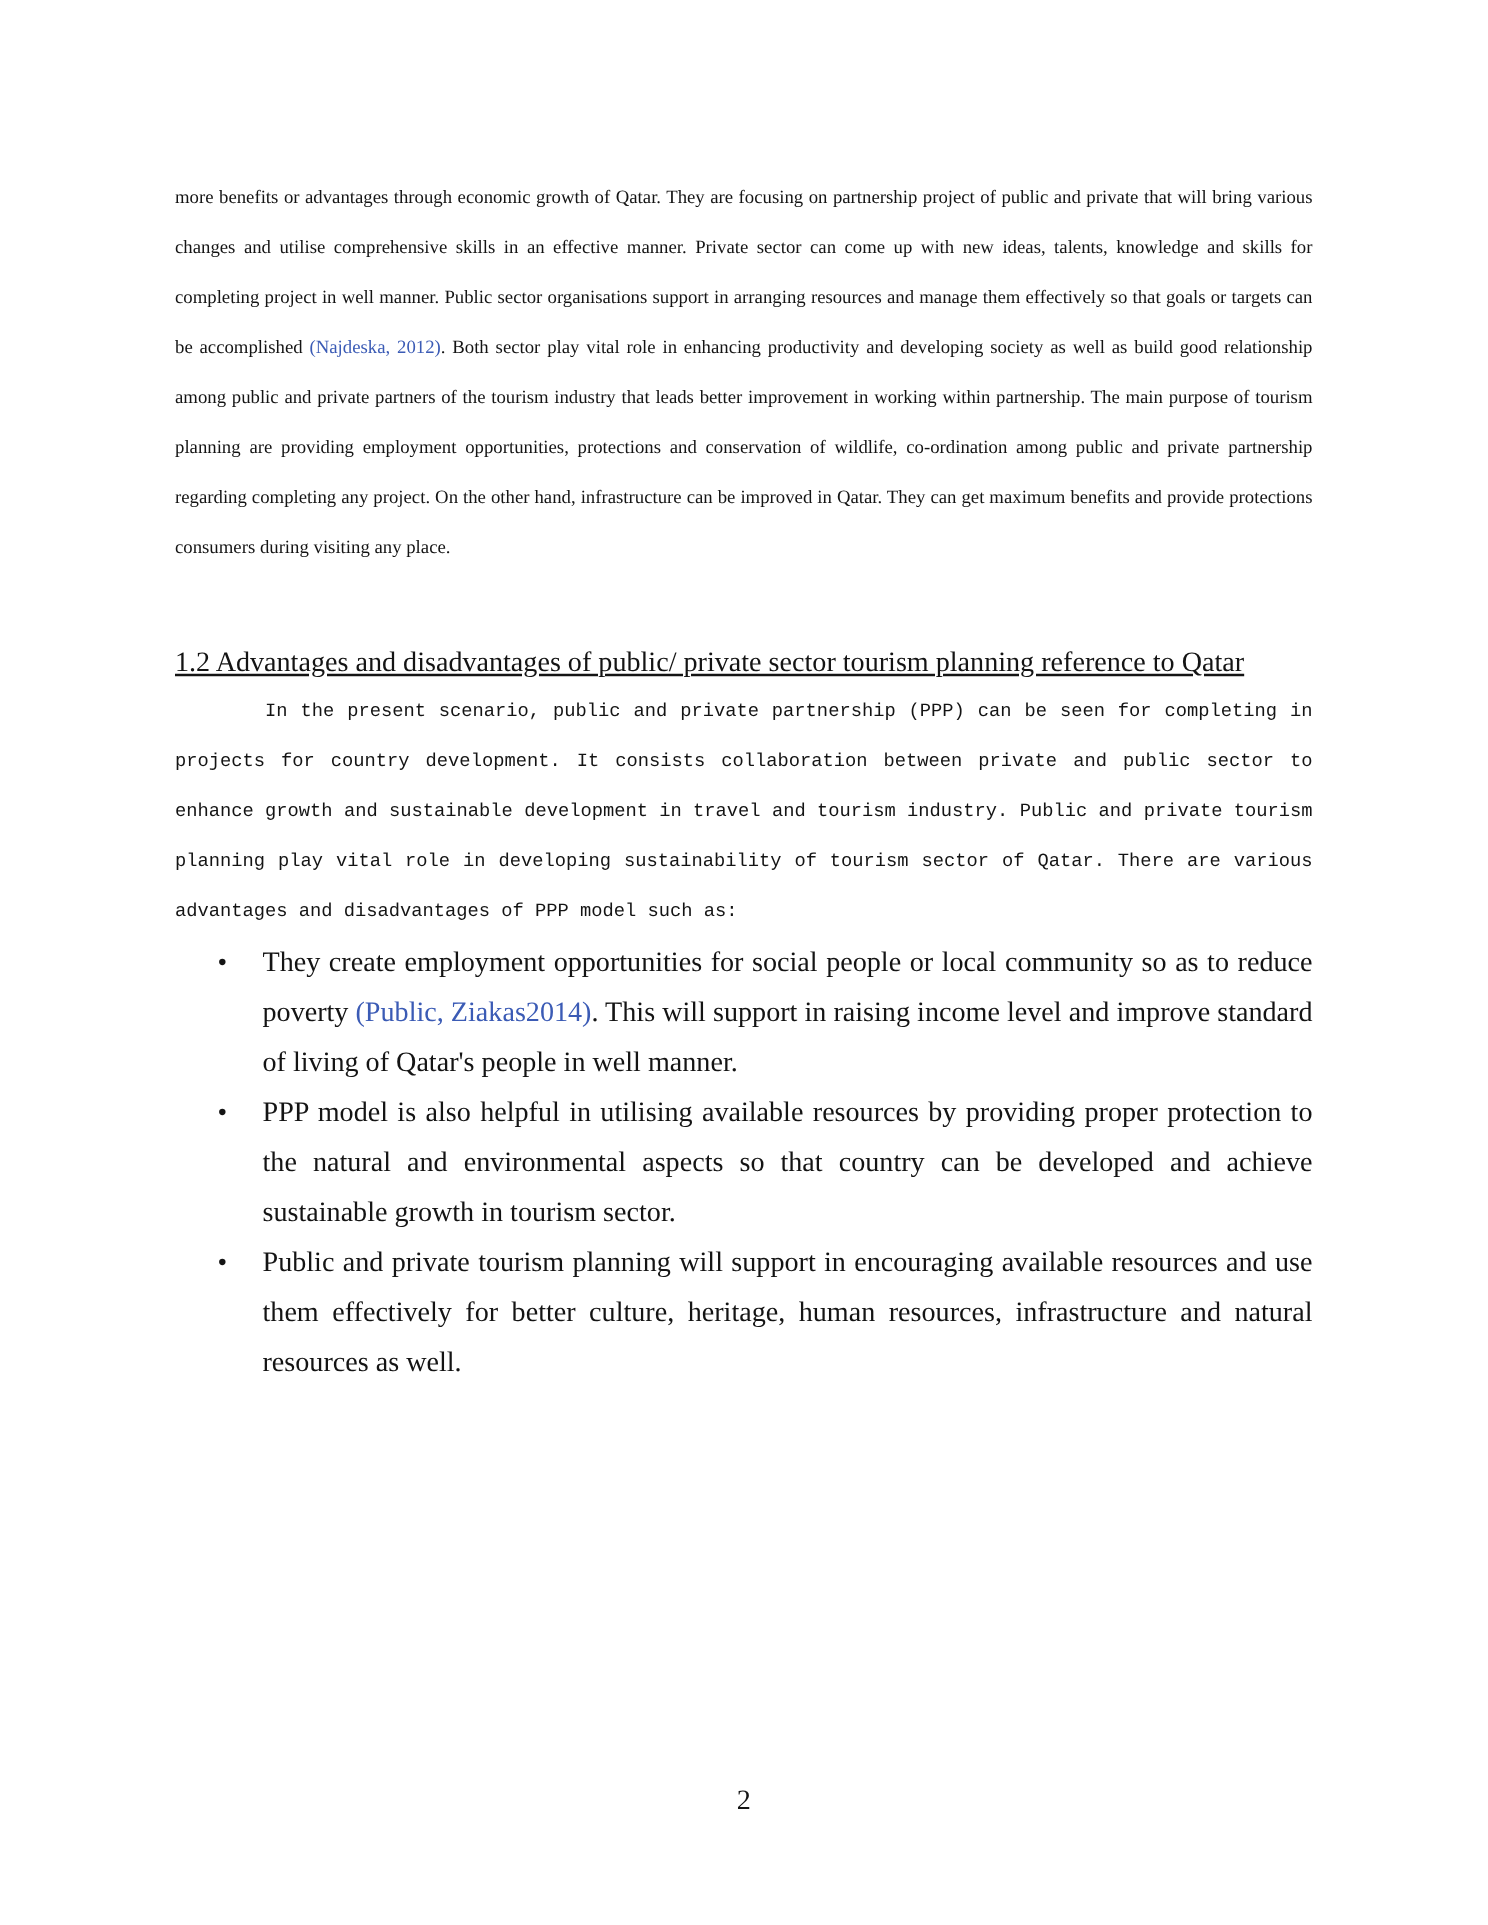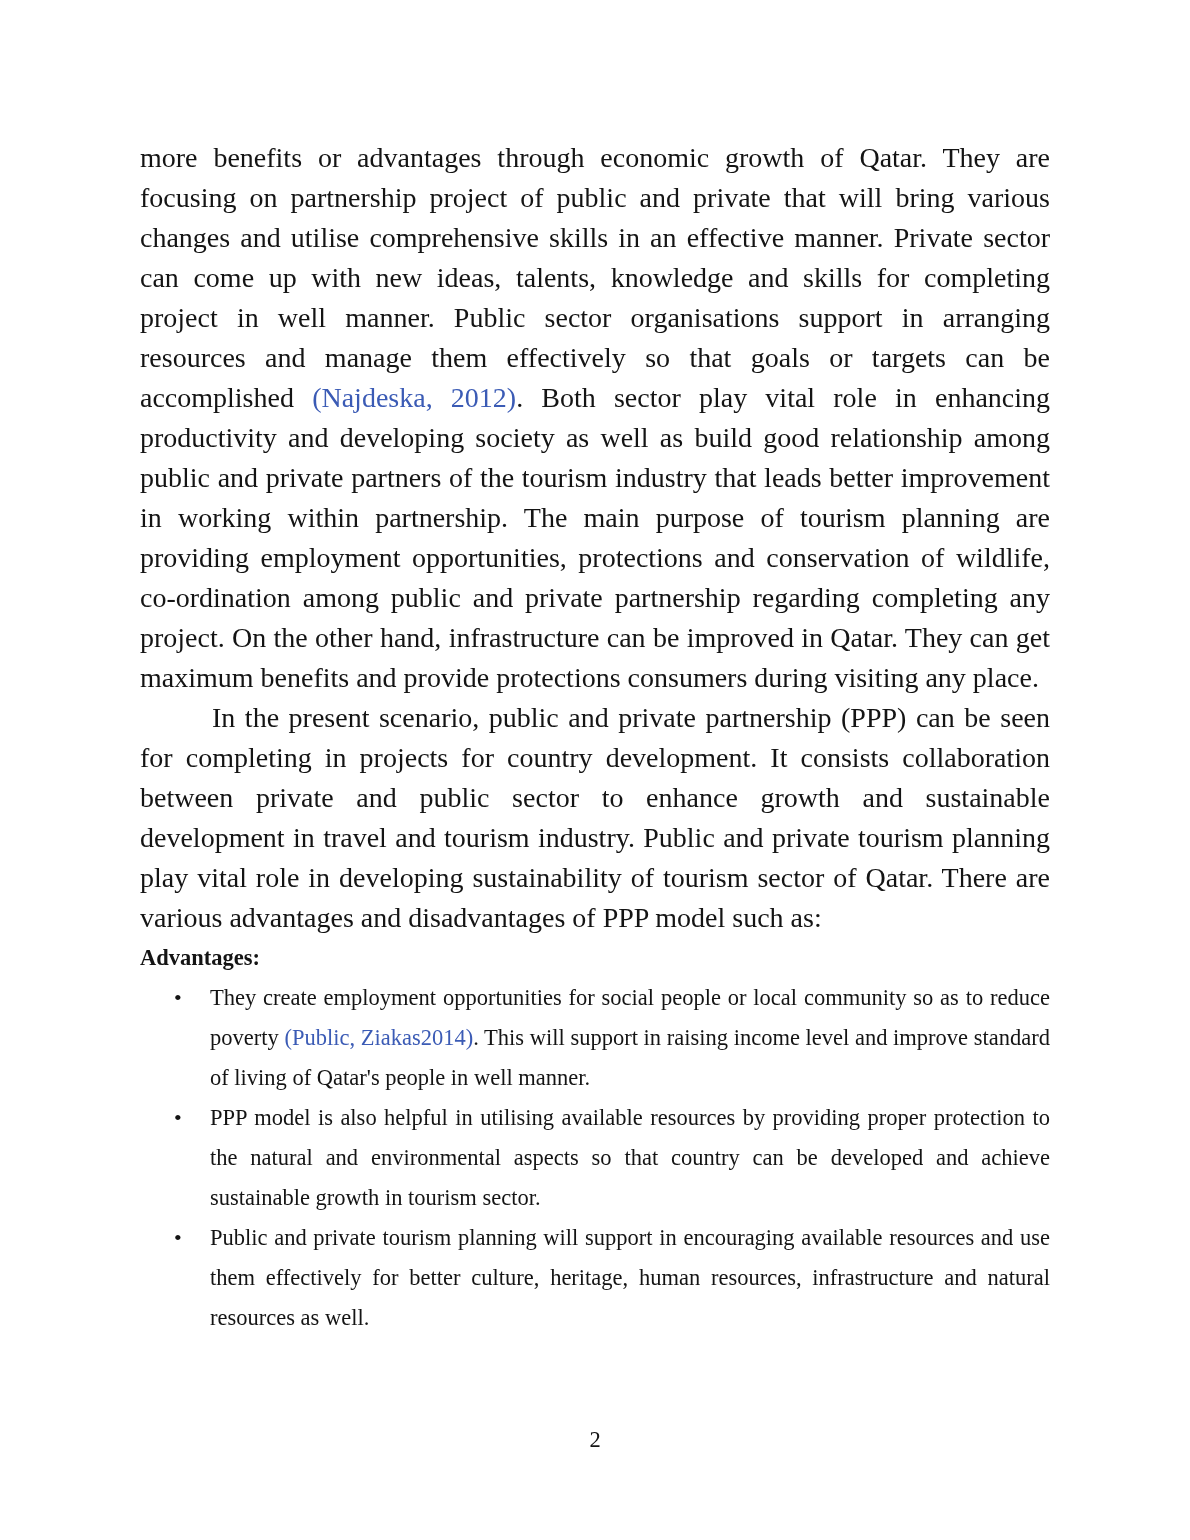--- a/index.html
+++ b/index.html
@@ -17,38 +17,39 @@
     position: relative;
     width: 1190px;
     height: 1540px;
     margin: 0 auto;
     background: var(--bg);
     font-family: "Liberation Serif", "DejaVu Serif", serif;
     color: var(--text);
     padding: 138px 140px 0 140px;
   }
   .body-text {
-    font-size: 28px;
+    font-size: 15px;
     line-height: 40px;
     text-align: justify;
     margin: 0;
   }
   .citation {
     color: var(--citation);
   }
   .section-heading {
     font-size: 22.5px;
     line-height: 40px;
     font-weight: normal;
     text-decoration: underline;
     margin: 52px 0 0 0;
     text-align: left;
   }
   .para-indent {
     text-indent: 72px;
+    font-family: Liberation Mono, monospace;
   }
   .advantages-label {
     font-size: 22.5px;
     line-height: 40px;
     font-weight: bold;
     margin: 0;
   }
   ul.bullet-list {
     margin: 0;
     padding: 0;
@@ -80,24 +81,24 @@
 </style>
 </head>
 <body>
 
 <div class="page">
 
   <p class="body-text">
     <span>more benefits or advantages through economic growth of Qatar. They are focusing on partnership project of public and private that will bring various changes and utilise comprehensive skills in an effective manner. Private sector can come up with new ideas, talents, knowledge and skills for completing project in well manner. Public sector organisations support in arranging resources and manage them effectively so that goals or targets can be accomplished </span><span class="citation">(Najdeska, 2012)</span><span>. Both sector play vital role in enhancing productivity and developing society as well as build good relationship among public and private partners of the tourism industry that leads better improvement in working within partnership. The main purpose of tourism planning are providing employment opportunities, protections and conservation of wildlife, co-ordination among public and private partnership regarding completing any project. On the other hand, infrastructure can be improved in Qatar. They can get maximum benefits and provide protections consumers during visiting any place.</span>
   </p>
 
+  <h2 class="section-heading">1.2 Advantages and disadvantages of public/ private sector tourism planning reference to Qatar</h2>
 
   <p class="body-text para-indent">In the present scenario, public and private partnership (PPP) can be seen for completing in projects for country development. It consists collaboration between private and public sector to enhance growth and sustainable development in travel and tourism industry. Public and private tourism planning play vital role in developing sustainability of tourism sector of Qatar. There are various advantages and disadvantages of PPP model such as:</p>
 
-  <p class="advantages-label">Advantages:</p>
 
   <ul class="bullet-list">
     <li>
       <span class="marker">•</span><span>They create employment opportunities for social people or local community so as to reduce poverty </span><span class="citation">(Public, Ziakas2014)</span><span>. This will support in raising income level and improve standard of living of Qatar's people in well manner.</span>
     </li>
     <li>
       <span class="marker">•</span><span>PPP model is also helpful in utilising available resources by providing proper protection to the natural and environmental aspects so that country can be developed and achieve sustainable growth in tourism sector.</span>
     </li>
     <li>
       <span class="marker">•</span><span>Public and private tourism planning will support in encouraging available resources and use them effectively for better culture, heritage, human resources, infrastructure and natural resources as well.</span>

